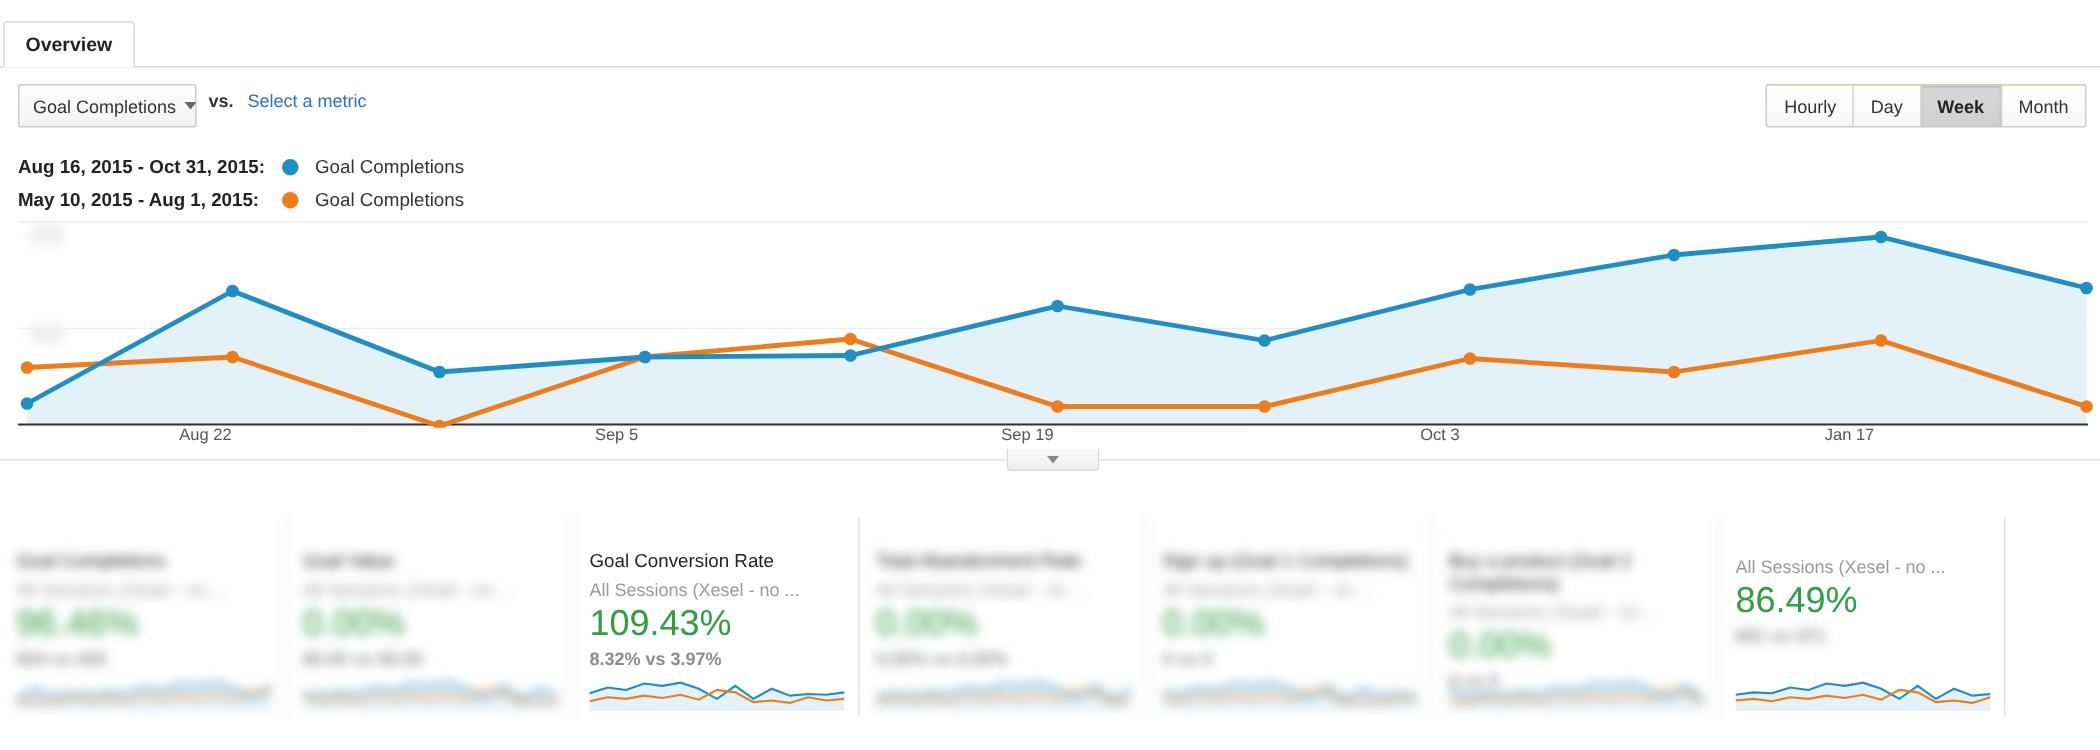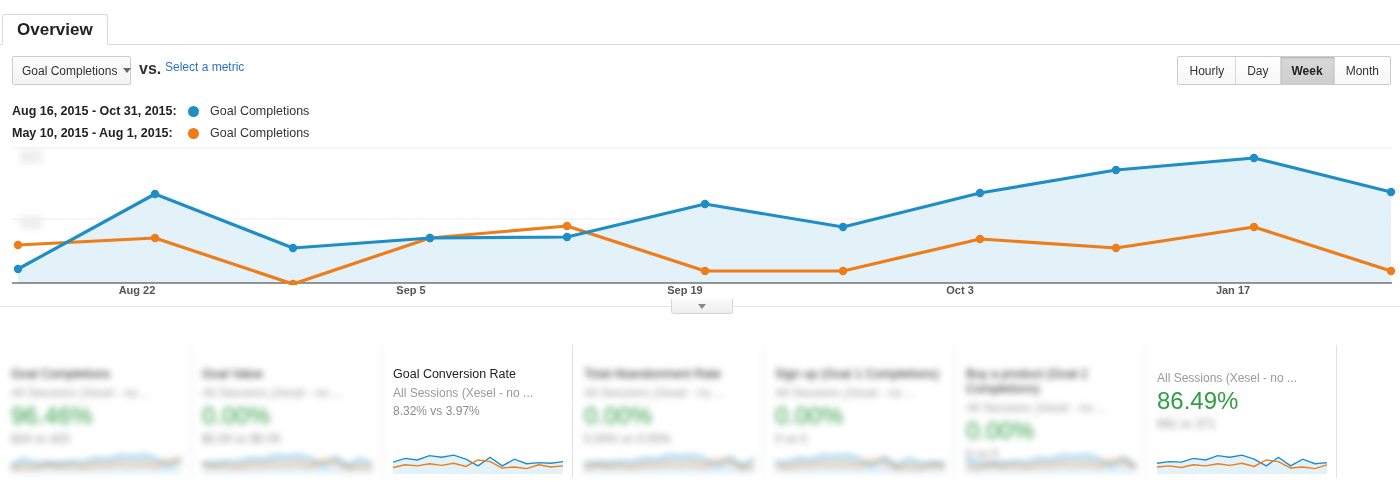--- a/index.html
+++ b/index.html
@@ -19,21 +19,21 @@
   .tabstrip .rule {
     position: absolute; left: 0; top: 30px; width: 1400px; height: 1px; background: #d9d9d9;
   }
   .tab {
     position: absolute; left: 2px; top: 0; height: 31px;
     padding: 0 14px;
     display: flex; align-items: center;
     border: 1px solid #d9d9d9; border-bottom: 1px solid #ffffff;
     border-radius: 3px 3px 0 0;
     background: #ffffff;
-    font-size: 17px; font-weight: bold; color: #222;
+    font-size: 13px; font-weight: bold; color: #222;
     z-index: 2;
   }
 
   
   .controls { position: absolute; left: 0; top: 56px; width: 1400px; height: 30px; }
   .metric-select {
     position: absolute; left: 12px; top: 0;
     height: 29px; width: 119px;
     display: flex; align-items: center; justify-content: space-between;
     padding: 0 8px 0 9px;
@@ -42,21 +42,21 @@
     font-size: 12px; color: #333; cursor: pointer;
     white-space: nowrap;
   }
   .caret-down {
     width: 0; height: 0; margin-left: 6px;
     border-left: 4px solid transparent; border-right: 4px solid transparent;
     border-top: 5px solid #666;
   }
   .vs-label {
     position: absolute; left: 139px; top: 4px;
-    font-size: 16px; font-weight: bold; color: #333;
+    font-size: 12px; font-weight: bold; color: #333;
   }
   .select-metric-link {
     position: absolute; left: 165px; top: 4px;
     font-size: 12px; color: #2a72c4; cursor: pointer; text-decoration: none;
   }
 
   
   .period-group {
     position: absolute; right: 9px; top: 0;
     display: flex; height: 29px;
@@ -86,21 +86,21 @@
   }
   .legend-dot { width: 11px; height: 11px; border-radius: 50%; margin: 0 11px 0 0; flex: none; }
   .legend-name { font-size: 12.5px; color: #333; white-space: nowrap; }
 
   
   .chart-wrap { position: absolute; left: 0; top: 145px; width: 1400px; height: 160px; }
   .chart-svg { position: absolute; left: 0; top: 0; }
   .xlabels { position: absolute; left: 0; top: 139px; width: 1400px; height: 20px; }
   .xlabel {
     position: absolute; top: 0; transform: translateX(-50%);
-    font-size: 11px; color: #555; white-space: nowrap; font-weight: bold;
+    font-size: 11px; color: #555; white-space: nowrap;
   }
   .ylabel-blur {
     position: absolute; left: 20px;
     width: 22px; height: 13px;
     background: #e8e8e8;
     filter: blur(3.2px); opacity: .75;
   }
 
   
   .expander-rule {
@@ -137,20 +137,21 @@
     font-size: 12px; color: #9a9a9a; margin-top: 4px; line-height: 15px;
     white-space: nowrap; overflow: hidden;
   }
   .card-value {
     font-size: 24px; color: #2f9e44; line-height: 27px; margin-top: 1px;
     white-space: nowrap;
   }
   .card-compare {
     font-size: 12px; color: #8d8d8d; margin-top: 3px; line-height: 14px;
     white-space: nowrap;
+    font-weight: bold;
   }
   .card-spark { position: absolute; left: 11px; bottom: 0; width: 170px; height: 34px; }
   .card.blurred { filter: blur(3.4px); }
 </style>
 </head>
 <body>
 
 <div id="root">
 
   <div class="tabstrip">
@@ -255,20 +256,21 @@
         <div class="card-compare">$0.00 vs $0.00</div>
         <svg class="card-spark" viewBox="0 0 170 34" preserveAspectRatio="none">
           <polygon points="0,18.66 12.142857142857142,19.2 24.285714285714285,17.58 36.42857142857143,18.12 48.57142857142857,14.340000000000002 60.714285714285715,15.959999999999999 72.85714285714286,11.639999999999997 85,13.259999999999998 97.14285714285714,11.099999999999998 109.28571428571429,15.15 121.42857142857143,21.9 133.57142857142858,13.259999999999998 145.71428571428572,21.9 157.85714285714286,15.15 170,19.740000000000002 170,30 0,30" fill="#e3f1f8"></polygon>
           <polyline points="0,18.66 12.142857142857142,19.2 24.285714285714285,17.58 36.42857142857143,18.12 48.57142857142857,14.340000000000002 60.714285714285715,15.959999999999999 72.85714285714286,11.639999999999997 85,13.259999999999998 97.14285714285714,11.099999999999998 109.28571428571429,15.15 121.42857142857143,21.9 133.57142857142858,13.259999999999998 145.71428571428572,21.9 157.85714285714286,15.15 170,19.740000000000002" fill="none" stroke="#1f8dc6" stroke-width="1.4"></polyline>
           <polyline points="0,20.82 12.142857142857142,22.98 24.285714285714285,21.9 36.42857142857143,23.52 48.57142857142857,20.82 60.714285714285715,21.9 72.85714285714286,19.740000000000002 85,21.36 97.14285714285714,19.2 109.28571428571429,22.439999999999998 121.42857142857143,15.959999999999999 133.57142857142858,17.58 145.71428571428572,24.060000000000002 157.85714285714286,22.98 170,24.6" fill="none" stroke="#ee7c18" stroke-width="1.4"></polyline>
         </svg>
       </div>
       <div class="card">
         <div class="card-title">Goal Conversion Rate</div>
         <div class="card-sub">All Sessions (Xesel - no ...</div>
+        <div class="card-value" style="color: rgb(47, 158, 68);">109.43%</div>
         <div class="card-compare">8.32% vs 3.97%</div>
         <svg class="card-spark" viewBox="0 0 170 34" preserveAspectRatio="none">
           <polygon points="0,18.12 12.142857142857142,14.340000000000002 24.285714285714285,15.959999999999999 36.42857142857143,11.639999999999997 48.57142857142857,13.259999999999998 60.714285714285715,11.099999999999998 72.85714285714286,15.15 85,21.9 97.14285714285714,13.259999999999998 109.28571428571429,21.9 121.42857142857143,15.15 133.57142857142858,19.740000000000002 145.71428571428572,18.66 157.85714285714286,19.2 170,17.58 170,30 0,30" fill="#e3f1f8"></polygon>
           <polyline points="0,18.12 12.142857142857142,14.340000000000002 24.285714285714285,15.959999999999999 36.42857142857143,11.639999999999997 48.57142857142857,13.259999999999998 60.714285714285715,11.099999999999998 72.85714285714286,15.15 85,21.9 97.14285714285714,13.259999999999998 109.28571428571429,21.9 121.42857142857143,15.15 133.57142857142858,19.740000000000002 145.71428571428572,18.66 157.85714285714286,19.2 170,17.58" fill="none" stroke="#1f8dc6" stroke-width="1.4"></polyline>
           <polyline points="0,23.52 12.142857142857142,20.82 24.285714285714285,21.9 36.42857142857143,19.740000000000002 48.57142857142857,21.36 60.714285714285715,19.2 72.85714285714286,22.439999999999998 85,15.959999999999999 97.14285714285714,17.58 109.28571428571429,24.060000000000002 121.42857142857143,22.98 133.57142857142858,24.6 145.71428571428572,20.82 157.85714285714286,22.98 170,21.9" fill="none" stroke="#ee7c18" stroke-width="1.4"></polyline>
         </svg>
       </div>
       <div class="card blurred">
         <div class="card-title">Total Abandonment Rate</div>
         <div class="card-sub">All Sessions (Xesel - no ...</div>

